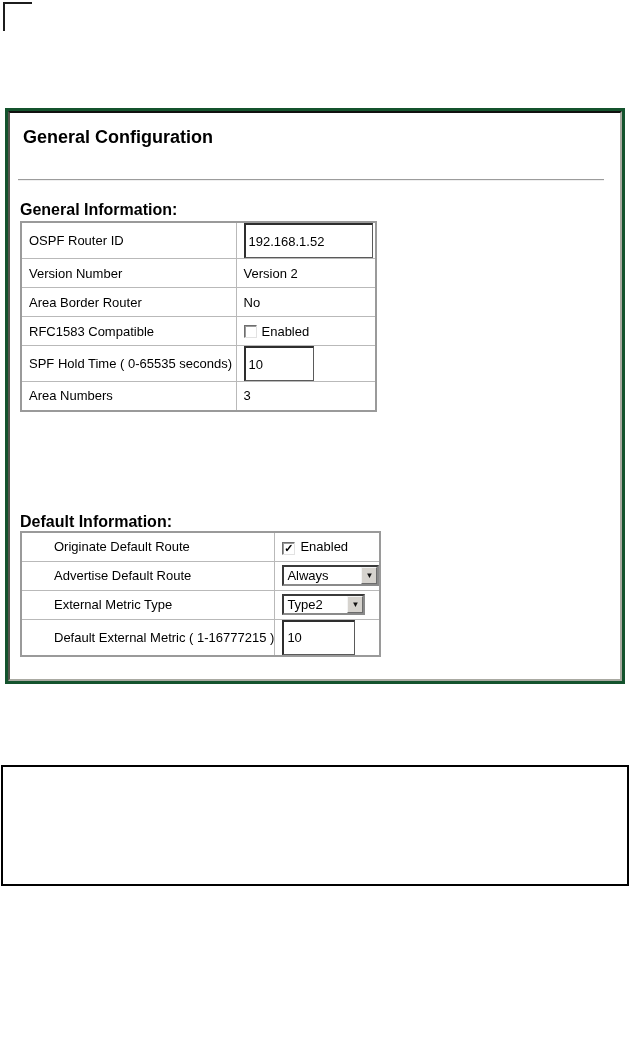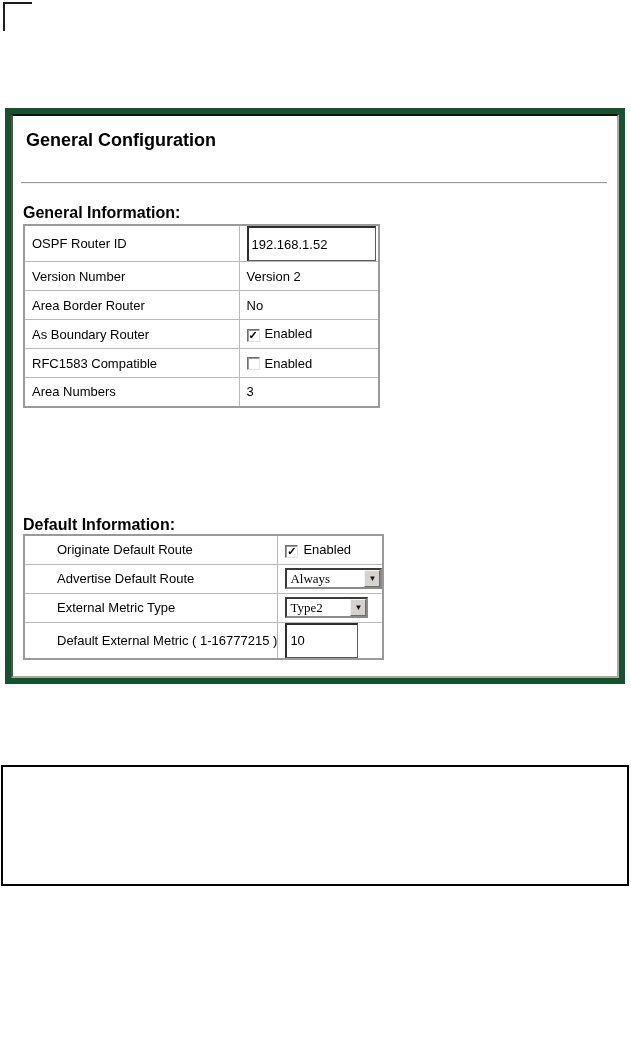--- a/index.html
+++ b/index.html
@@ -14,21 +14,21 @@
   .corner-mark {
     position: absolute; left: 3px; top: 2px;
     width: 29px; height: 29px;
     border-left: 2px solid #1c1c1c;
     border-top: 2px solid #1c1c1c;
   }
   
   .panel-outer {
     position: absolute; left: 5px; top: 108px;
     width: 620px; height: 576px;
-    border: 6px solid #14532d;
+    border: 3px solid #14532d;
     background: #fff;
   }
   .panel {
     width: 100%; height: 100%;
     border-top: 2px solid #101010;
     border-left: 2px solid #54544c;
     border-right: 2px solid #aaaaa2;
     border-bottom: 2px solid #aaaaa2;
     background: #fff;
     position: relative;
@@ -112,21 +112,20 @@
     border-top: 2px solid #3a3a3a;
     border-left: 2px solid #3a3a3a;
     border-bottom: 2px solid #8a8a8a;
     border-right: 2px solid #8a8a8a;
     font-size: 13px;
     cursor: default;
   }
   .select .sel-text {
     flex: 1; padding: 1px 2px 4px 3px;
     overflow: hidden;
-    font-family: Liberation Serif, serif;
   }
   .select .sel-btn {
     width: 16px;
     background: #d6d3ce;
     border-top: 1px solid #f4f4f4;
     border-left: 1px solid #f4f4f4;
     border-bottom: 1px solid #6c6c6c;
     border-right: 1px solid #6c6c6c;
     display: flex; align-items: center; justify-content: center;
     font-size: 8px; color: #111;
@@ -164,29 +163,29 @@
       </tr>
       <tr>
         <td class="label-cell">Version Number</td>
         <td>Version 2</td>
       </tr>
       <tr>
         <td class="label-cell">Area Border Router</td>
         <td>No</td>
       </tr>
       <tr>
-        <td class="label-cell">As Boundary Router</td>
-        <td>
-          <span class="checkbox"><span class="mark">✓</span></span><span>Enabled</span>
-        </td>
-      </tr>
-      <tr>
         <td class="label-cell">RFC1583 Compatible</td>
         <td>
           <span class="checkbox"></span><span>Enabled</span>
+        </td>
+      </tr>
+      <tr class="tall">
+        <td class="label-cell">SPF Hold Time ( 0-65535 seconds)</td>
+        <td>
+          <input class="field input-spf" value="10" style="">
         </td>
       </tr>
       <tr>
         <td class="label-cell">Area Numbers</td>
         <td>3</td>
       </tr>
     </tbody>
       </table>
 
     <div class="section-heading heading-default">Default Information:</div>

